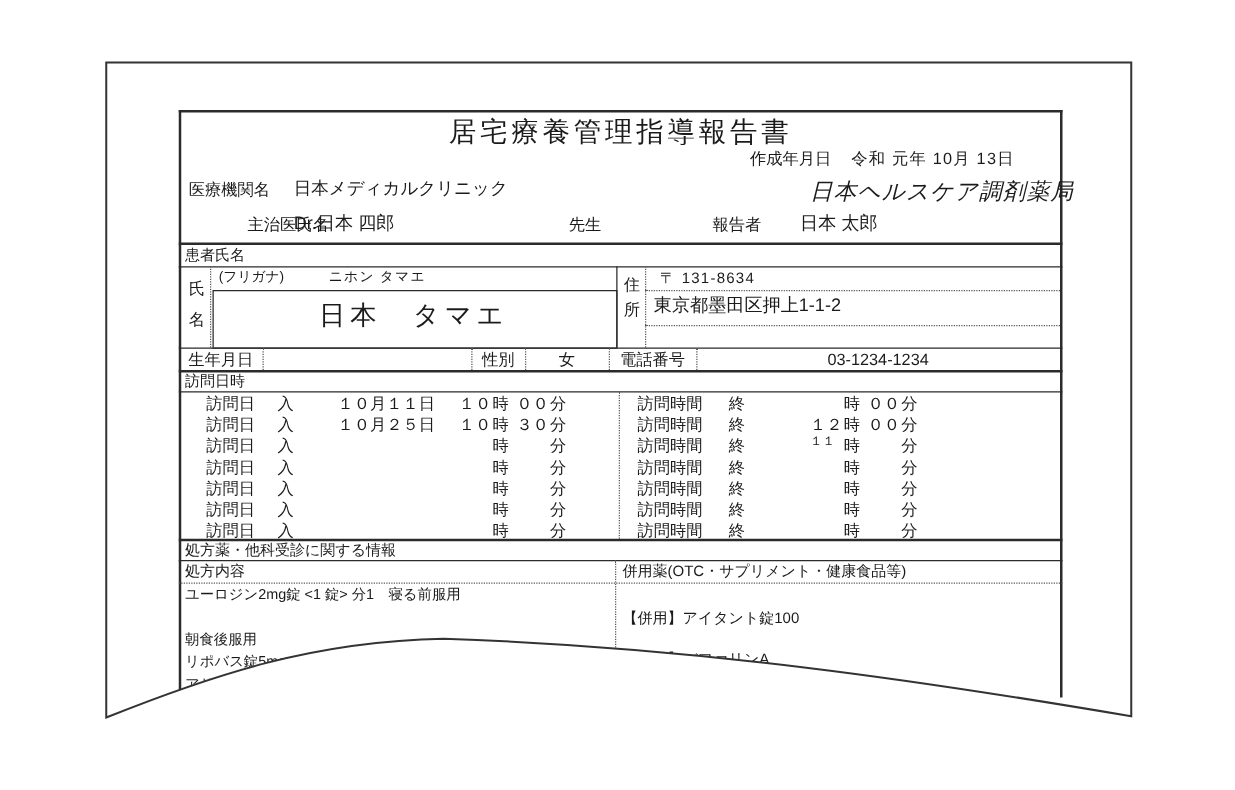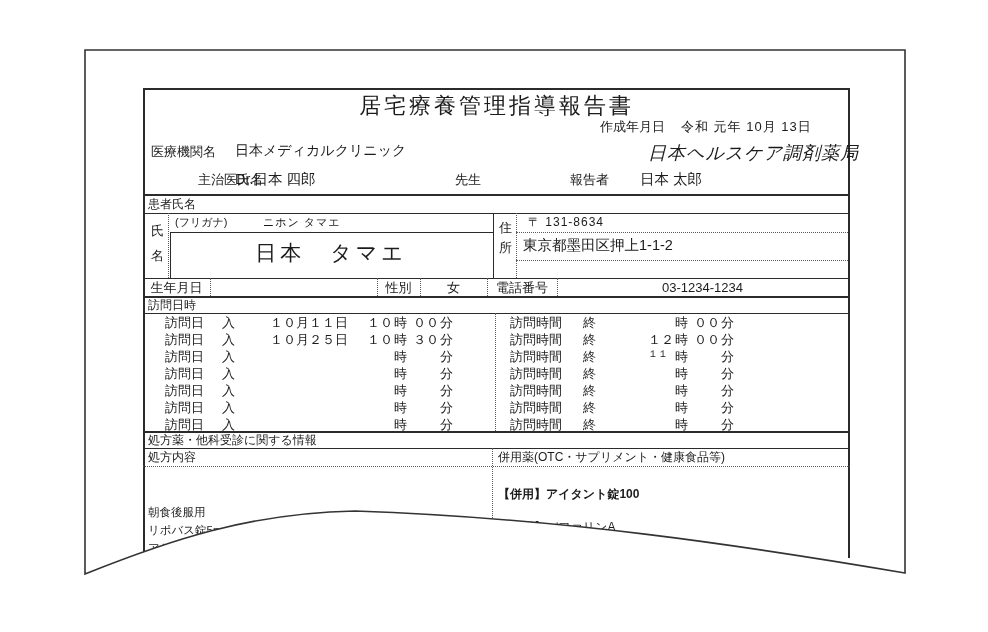--- a/index.html
+++ b/index.html
@@ -172,25 +172,26 @@
 
       <div class="hline thick" style="left:0;top:343px;width:707px;"></div>
       <div class="txt" style="left:5px;top:345px;font-size:12px;">処方薬・他科受診に関する情報</div>
       <div class="hline" style="left:0;top:360px;width:707px;"></div>
 
       <div class="txt" style="left:5px;top:362px;font-size:12px;">処方内容</div>
       <div class="dot-v" style="left:349px;top:360px;height:110px;"></div>
       <div class="txt" style="left:355px;top:362px;font-size:12px;">併用薬(OTC・サプリメント・健康食品等)</div>
       <div class="dot-h" style="left:0;top:378px;width:707px;"></div>
 
+      <div class="txt" style="left:5px;top:381px;font-size:11.5px;">ユーロジン2mg錠 &lt;1 錠&gt; 分1　寝る前服用</div>
       <div class="txt" style="left:5px;top:417px;font-size:11.5px;">朝食後服用</div>
       <div class="txt" style="left:5px;top:435px;font-size:11.5px;">リポバス錠5mg &lt;1 錠&gt;,</div>
       <div class="txt" style="left:5px;top:453px;font-size:11.5px;">アサ</div>
 
-      <div class="txt" style="left:355px;top:399px;font-size:12px;font-weight:bold;">【併用】アイタント錠100</div>
+      <div class="txt" style="left:355px;top:399px;font-size:12px;">【併用】アイタント錠100</div>
       <div class="txt" style="left:355px;top:432px;font-size:12px;">【併用】バファリンA</div>
 
     </div>
   </div>
 
   <svg class="layer" width="988" height="632" viewBox="0 0 988 632" style="pointer-events:none;">
     <path d="M 85,50 L 905,50 L 905,573 C 740,545 560,518 355,511 C 250,513 170,540 85,574 Z" fill="none" stroke="#333333" stroke-width="1.6"></path>
   </svg>
 
 </div>

